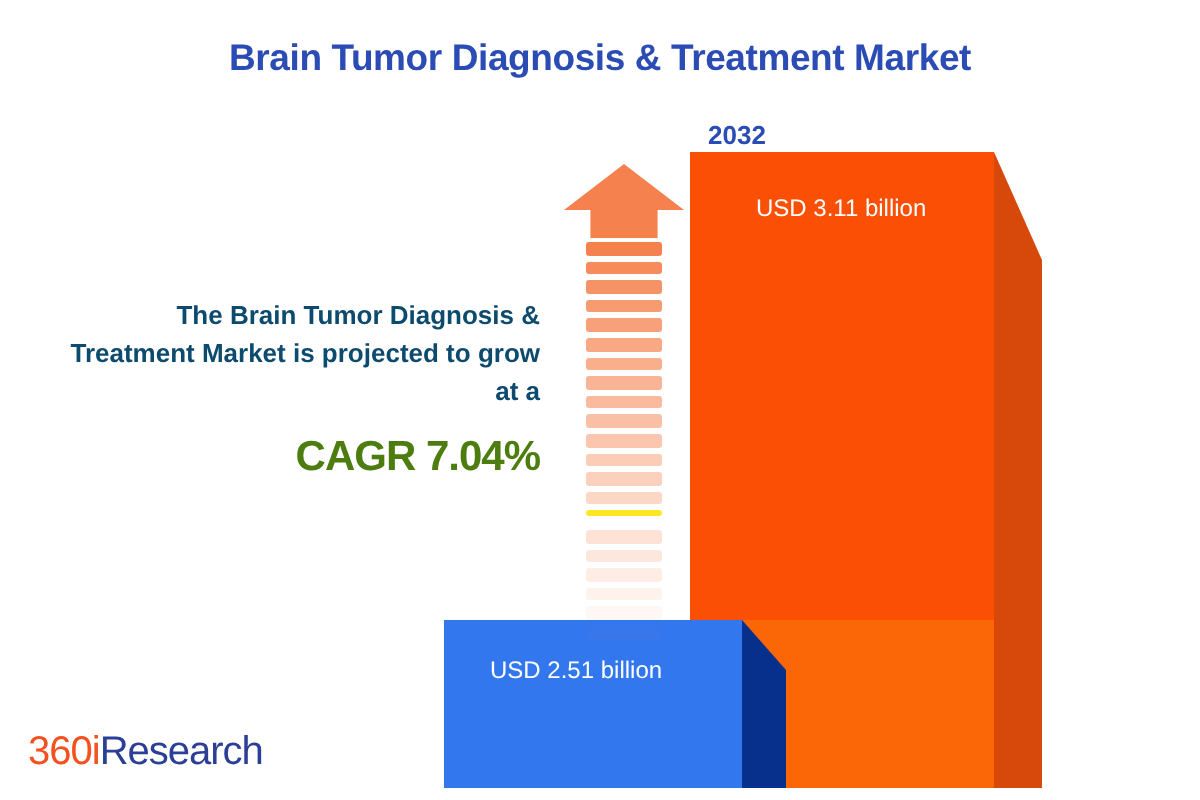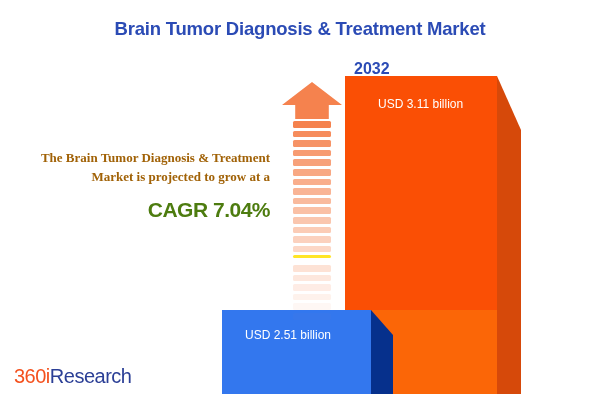--- a/index.html
+++ b/index.html
@@ -99,21 +99,21 @@
     left: 149px;
     top: 0;
     width: 22px;
     height: 90px;
     background: #06308c;
     clip-path: polygon(0 0, 100% 25px, 100% 100%, 0 100%);
   }
 
   .bar-label {
     position: absolute;
-    font-size: 16px;
+    font-size: 13px;
     font-weight: bold;
     color: #2b4bb5;
     text-align: right;
   }
   .bar-label-2032 { left: 354px; top: 60px; }
   .bar-label-2024 { left: 222px; top: 288px; margin-top: 45px; }
 
   .bar-value {
     position: absolute;
     font-size: 12px;
@@ -153,23 +153,22 @@
   .cagr-block {
     position: absolute;
     left: 30px;
     top: 148px;
     width: 240px;
     text-align: right;
   }
   .cagr-lead {
     font-size: 13px;
     font-weight: bold;
-    color: #a16207;
+    color: #0c4a6e;
     line-height: 19px;
-    font-family: Liberation Serif, serif;
   }
   .cagr-value {
     margin-top: 6px;
     font-size: 21px;
     font-weight: bold;
     color: #4d7c0f;
     letter-spacing: -0.5px;
     line-height: 36px;
   }
 

